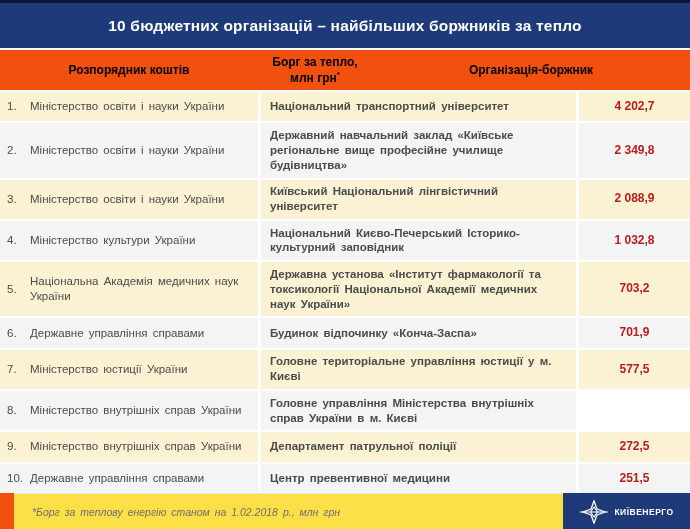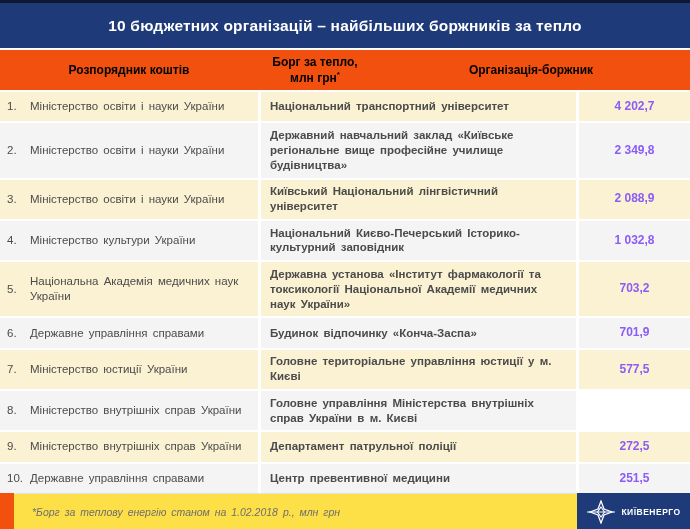--- a/index.html
+++ b/index.html
@@ -36,33 +36,33 @@
     display:flex;align-items:center;box-sizing:border-box;
     color:#4b4b4b;font-size:11.5px;line-height:1.3;word-spacing:2px;
     min-height:28px;
   }
   .cell-manager{width:258px;padding:4px 8px 4px 0;}
   .num{flex:0 0 30px;padding-left:7px;box-sizing:border-box;}
   .manager{flex:1;}
   .cell-org{width:318px;border-left:3px solid #ffffff;padding:4px 10px 4px 9px;font-weight:bold;}
   .cell-debt{
     flex:1;border-left:3px solid #ffffff;justify-content:center;
-    font-weight:bold;font-size:12px;color:#8b5cf6;word-spacing:0;
+    font-weight:bold;font-size:12px;color:#b91c1c;word-spacing:0;
   }
   .footer{
     position:absolute;left:0;right:0;bottom:0;height:36px;
     background:#fde047;border-top:1px solid #e3e3e3;box-sizing:border-box;
   }
   .orange-corner{position:absolute;left:0;top:-1px;width:14px;height:37px;background:#f1500e;}
   .footnote{
     position:absolute;left:32px;top:50%;transform:translateY(-50%);
     font-style:italic;color:#6e6e6e;font-size:10.5px;word-spacing:2px;
   }
   .logo-block{
-    position:absolute;right:0;top:-1px;width:113px;height:37px;background:#1e3a78;
+    position:absolute;right:0;top:-1px;width:127px;height:37px;background:#1e3a78;
     display:flex;align-items:center;justify-content:center;gap:5px;
   }
   .logo-text{color:#ffffff;font-weight:bold;font-size:8.5px;letter-spacing:.5px;}
 </style>
 </head>
 <body>
 
 <div class="slide">
 
   <div class="top-strip"></div>

